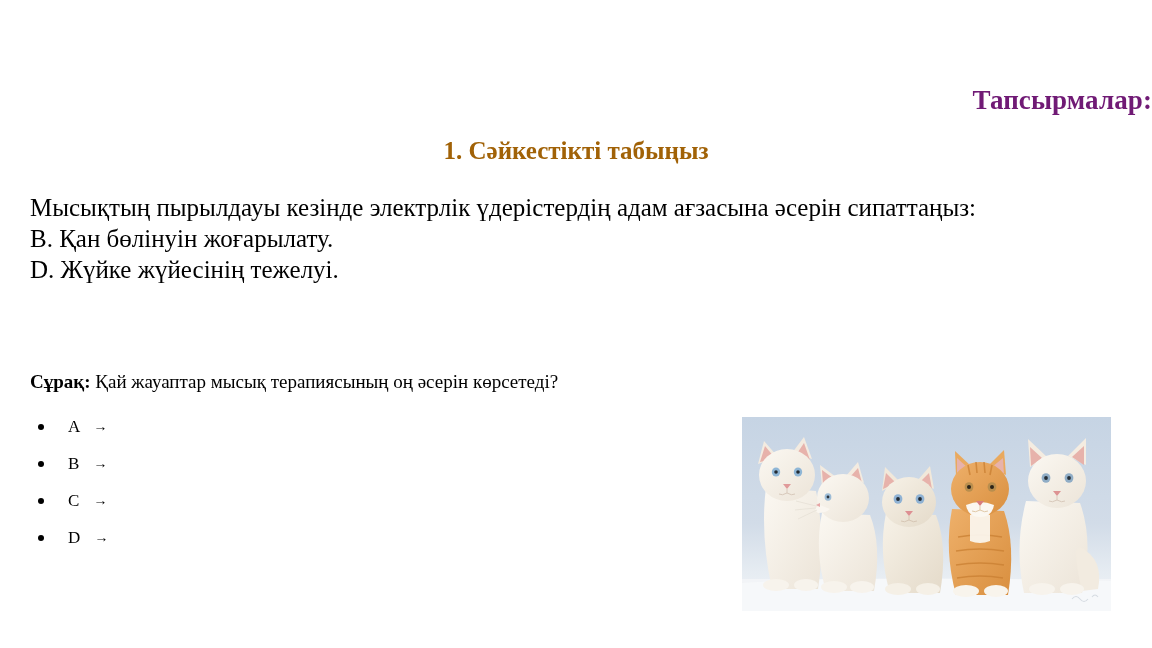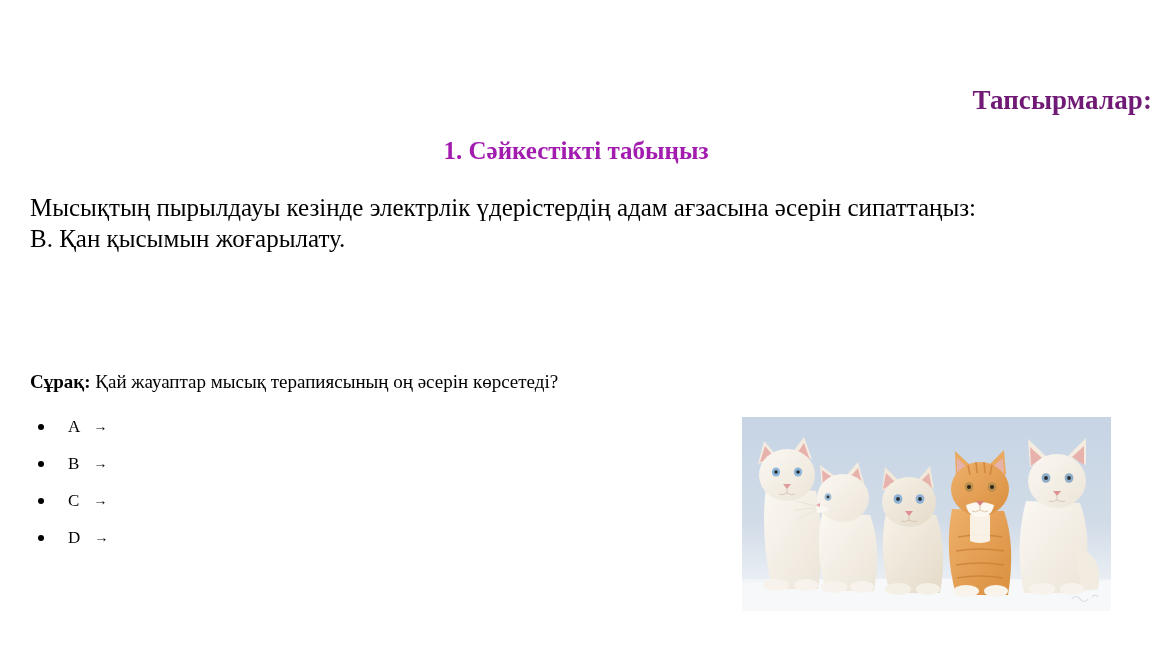--- a/index.html
+++ b/index.html
@@ -40,21 +40,21 @@
   .title-sub {
     position: absolute;
     left: 0;
     right: 0;
     top: 136px;
     text-align: center;
     font-family: "Liberation Serif", "DejaVu Serif", serif;
     font-weight: bold;
     font-size: 25px;
     line-height: 30px;
-    color: #a21caf;
+    color: #a16207;
   }
 
   
   .body-block {
     position: absolute;
     left: 30px;
     top: 192px;
     width: 960px;
   }
   .body-line {
@@ -129,21 +129,22 @@
 <body>
 
 <div class="slide">
 
   <div class="title-main">Тапсырмалар:</div>
 
   <div class="title-sub">1. Сәйкестікті табыңыз</div>
 
   <div class="body-block">
     <div class="body-line">Мысықтың пырылдауы кезінде электрлік үдерістердің адам ағзасына әсерін сипаттаңыз:</div>
-    <div class="body-line">B. Қан қысымын жоғарылату.</div>
+    <div class="body-line">B. Қан бөлінуін жоғарылату.</div>
+    <div class="body-line">D. Жүйке жүйесінің тежелуі.</div>
   </div>
 
   <div class="question-line">
     <span class="q-label">Сұрақ:</span><span>&nbsp;</span><span>Қай жауаптар мысық терапиясының оң әсерін көрсетеді?</span>
   </div>
 
   <ul class="answer-list">
     <li class="answer-item">
       <span class="bullet"></span>
       <span>A</span>

